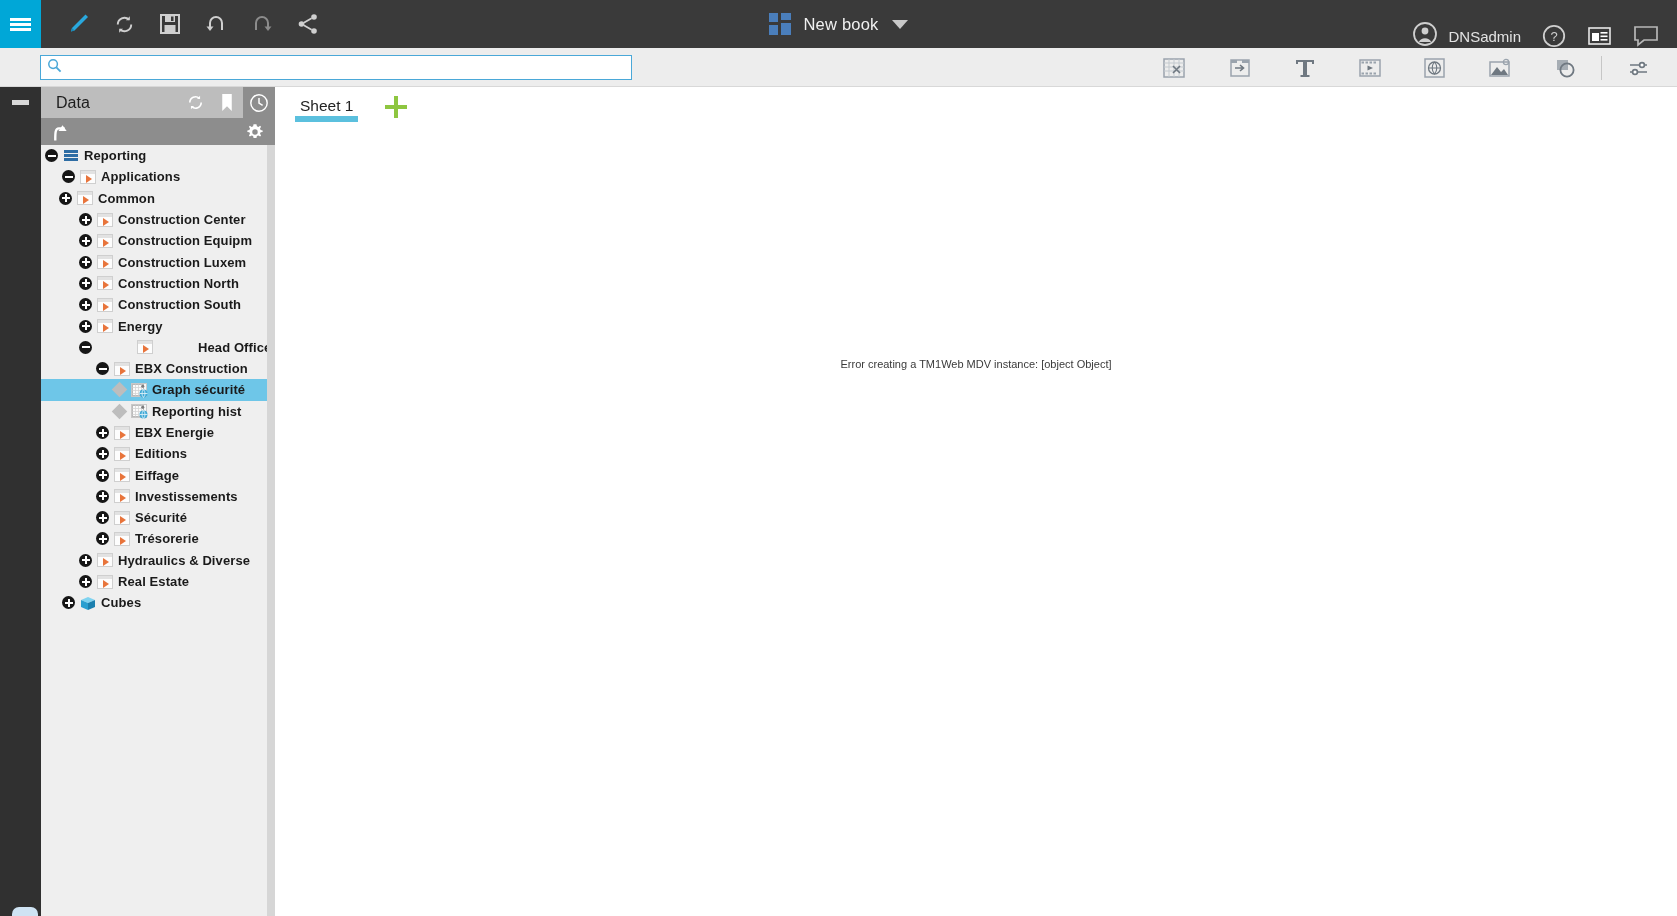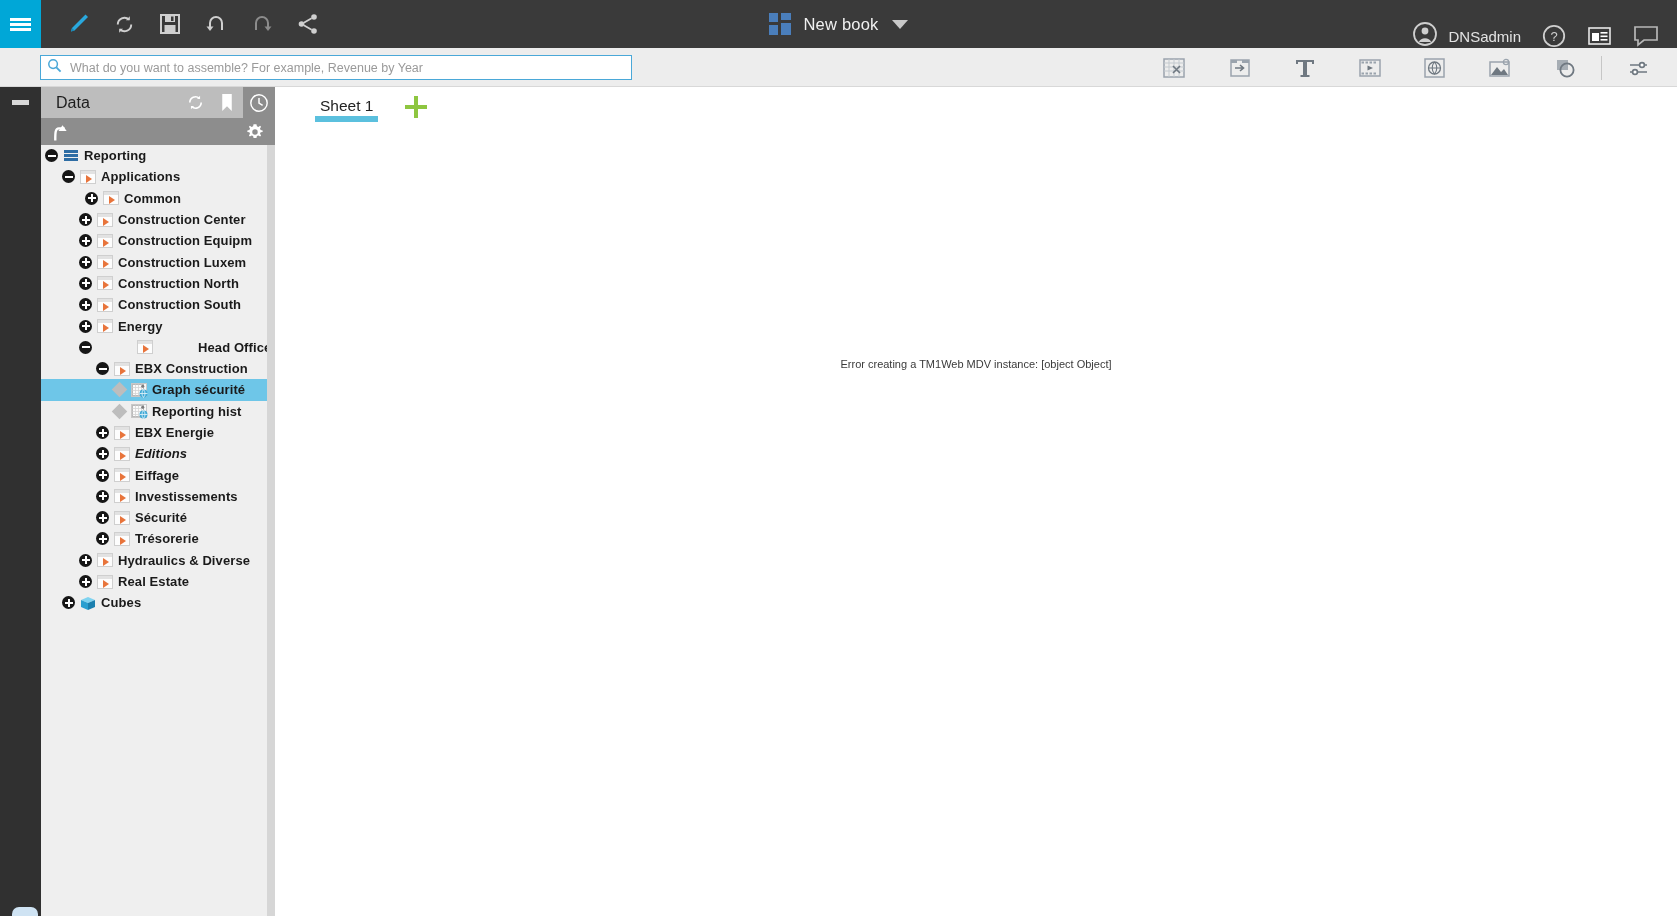--- a/index.html
+++ b/index.html
@@ -229,21 +229,20 @@
   .nicon.view { background: #f7f7f7; border: 1px solid #c8c8c8; }
 
   
   .main {
     position: absolute; left: 275px; top: 87px;
     width: 1402px; height: 829px; background: #ffffff;
   }
   .sheettabs {
     height: 40px; display: flex; align-items: flex-start; padding-left: 11px;
     position: relative;
-    margin-left: 20px;
   }
   .sheettab {
     padding: 10px 14px 0 14px; position: relative; cursor: pointer;
   }
   .sheettab-label { font-size: 15.5px; color: #222; }
   .sheettab-underline {
     position: absolute; left: 9px; right: 9px; bottom: -7px; height: 6px;
     background: #5bc0de;
   }
   .addsheet {
@@ -367,21 +366,20 @@
 </div>
 
 <div class="searchrow">
   <div class="searchbox">
     <span>
       <svg width="15" height="15" viewBox="0 0 16 16">
         <circle cx="6.5" cy="6.5" r="4.6" fill="none" stroke="#4aa8d8" stroke-width="1.6"></circle>
         <path d="M10 10 L14.5 14.5" stroke="#4aa8d8" stroke-width="2"></path>
       </svg>
     </span>
-    <input type="text" value="" placeholder="What do you want to assemble? For example, Revenue by Year" style="">
   </div>
 
   <div class="searchrow-tools">
     <div class="srt-icon">
       <svg width="26" height="24" viewBox="0 0 26 24">
         <rect x="2" y="3" width="20" height="18" fill="none" stroke="#9aa3ad" stroke-width="1.5"></rect>
         <path d="M2 7 h20 M2 11 h20 M2 15 h20 M7 3 v18 M12 3 v18 M17 3 v18" stroke="#c3c9ce" stroke-width="1"></path>
         <path d="M11 10 l7 7 M18 10 l-7 7" stroke="#6f7881" stroke-width="1.6"></path>
       </svg>
     </div>
@@ -500,21 +498,21 @@
             <i style="top: 5px;"></i>
             <i style="top: 9px;"></i>
           </span>
           <span class="node-label">Reporting</span>
         </div>
         <div class="node" style="padding-left: 21px;">
           <span class="twisty"></span>
           <span class="nicon app"></span>
           <span class="node-label">Applications</span>
         </div>
-        <div class="node" style="padding-left: 44px;">
+        <div class="node" style="padding-left: 18px;">
           <span class="twisty plus"></span>
           <span class="nicon app"></span>
           <span class="node-label">Common</span>
         </div>
         <div class="node" style="padding-left: 38px;">
           <span class="twisty plus"></span>
           <span class="nicon app"></span>
           <span class="node-label">Construction Center</span>
         </div>
         <div class="node" style="padding-left: 38px;">
@@ -572,21 +570,21 @@
               <path d="M7.5 9.5 h8 M11.5 5.5 a6 6 0 0 1 0 8 a6 6 0 0 1 0 -8" fill="none" stroke="#eaf6fb" stroke-width="0.8"></path>
               <circle cx="10.8" cy="2.2" r="1.5" fill="#7a7a7a"></circle>
             </svg></span>
           <span class="node-label">Reporting hist</span>
         </div>
         <div class="node" style="padding-left: 55px;">
           <span class="twisty plus"></span>
           <span class="nicon app"></span>
           <span class="node-label">EBX Energie</span>
         </div>
-        <div class="node" style="padding-left: 55px; font-style: italic;">
+        <div class="node" style="padding-left: 55px;">
           <span class="twisty plus"></span>
           <span class="nicon app"></span>
           <span class="node-label">Editions</span>
         </div>
         <div class="node" style="padding-left: 55px;">
           <span class="twisty plus"></span>
           <span class="nicon app"></span>
           <span class="node-label">Eiffage</span>
         </div>
         <div class="node" style="padding-left: 55px;">

